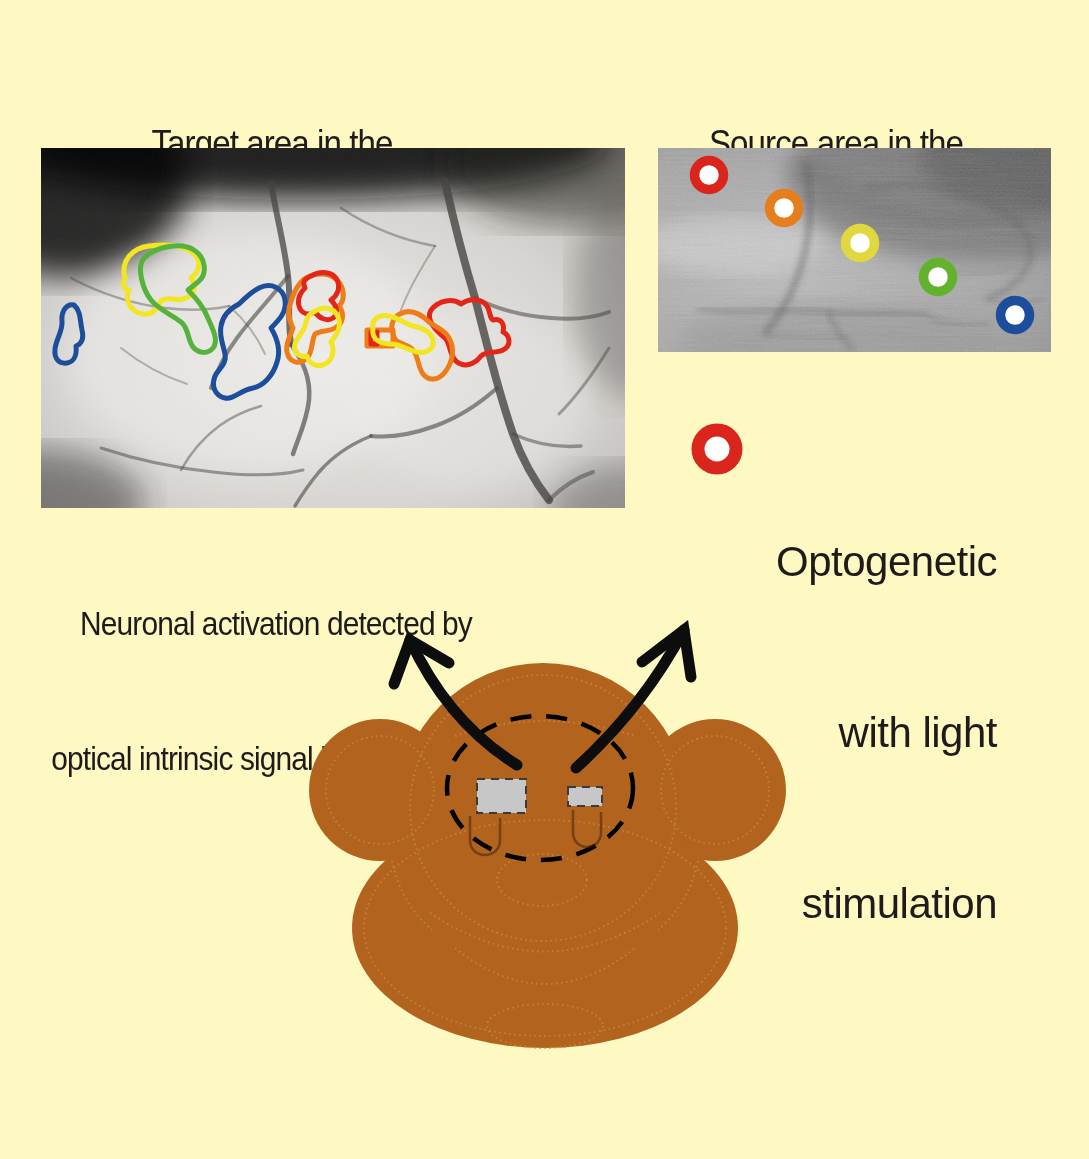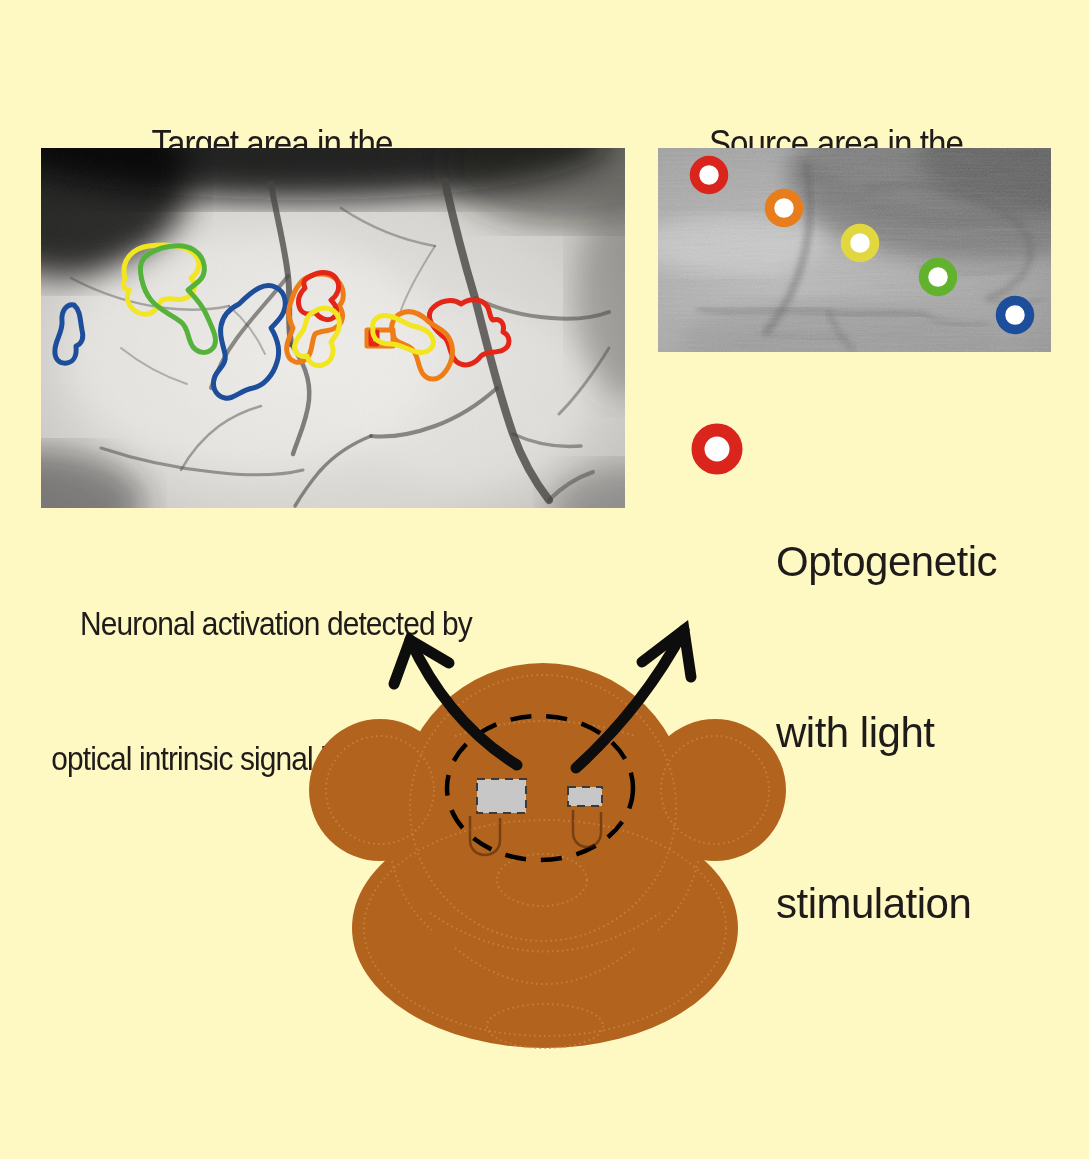--- a/index.html
+++ b/index.html
@@ -9,21 +9,21 @@
   }
   .txt{position:absolute;white-space:pre;}
   .panel-title{
     font-size:36px;line-height:47px;letter-spacing:-1px;text-align:center;
     transform:translateX(-50%) scaleX(.92);transform-origin:center top;
   }
   .caption{
     font-size:34px;line-height:45px;letter-spacing:-1px;text-align:center;
     transform:translateX(-50%) scaleX(.88);transform-origin:center top;
   }
-  .legend-label{font-size:42px;line-height:57px;letter-spacing:-0.5px;text-align:left;}
+  .legend-label{font-size:42px;line-height:57px;letter-spacing:-0.5px;text-align:right;}
   .monkey-label{font-size:40px;letter-spacing:-0.5px;transform:translateX(-50%);}
   svg{position:absolute;display:block;}
   .title-target{left:272px;top:26px;}
   .title-source{left:836px;top:26px;}
   .caption-oisi{left:276px;top:511px;}
   .legend-text{left:776px;top:419px;}
   .monkey-name{left:531px;top:1070px;}
 </style>
 </head>
 <body>

